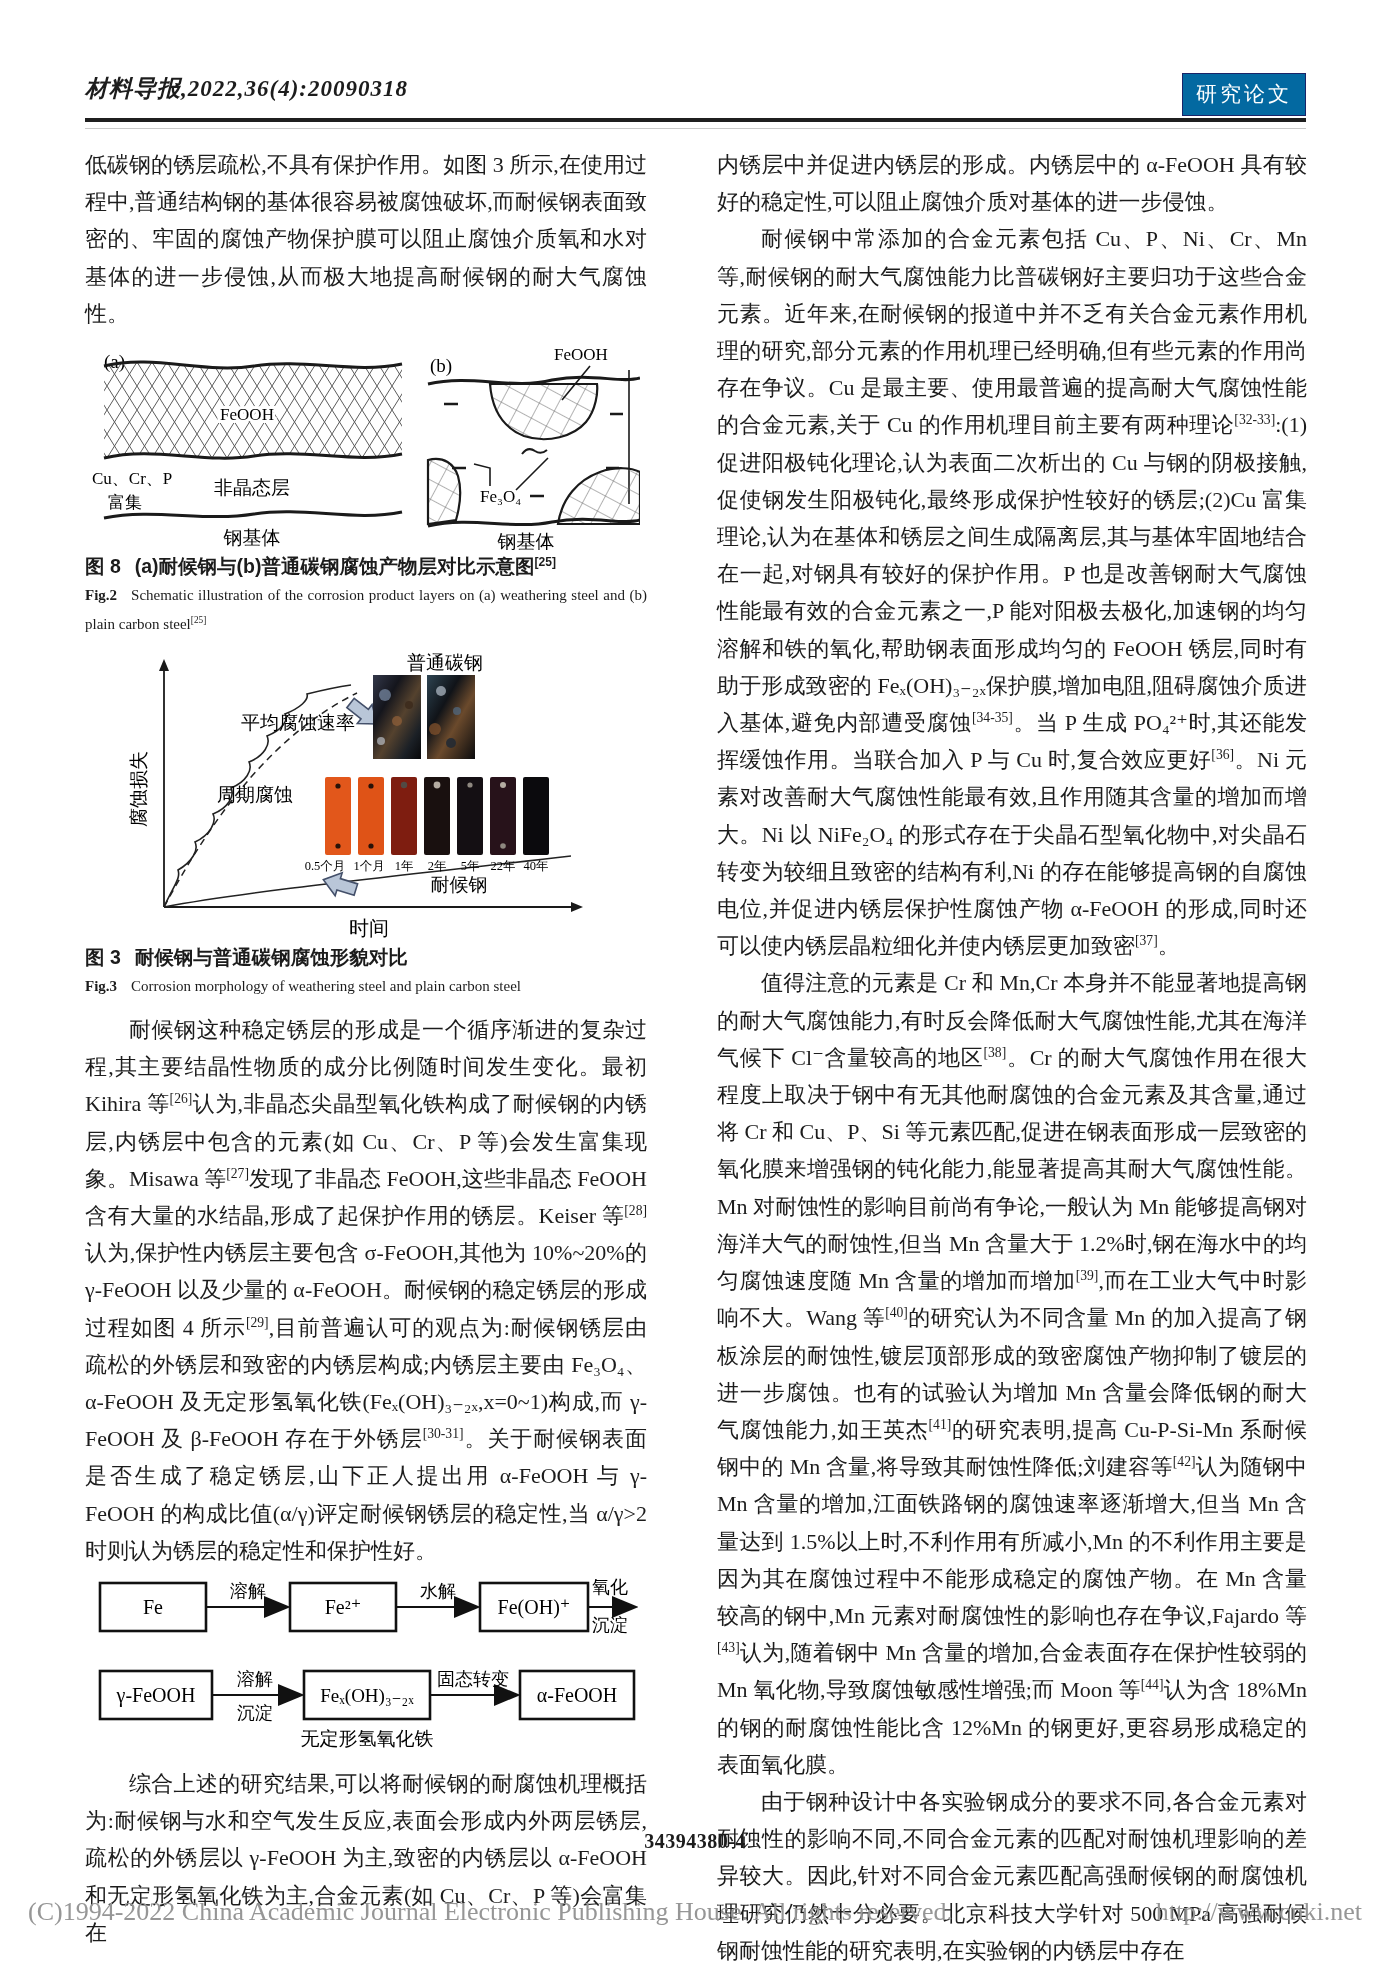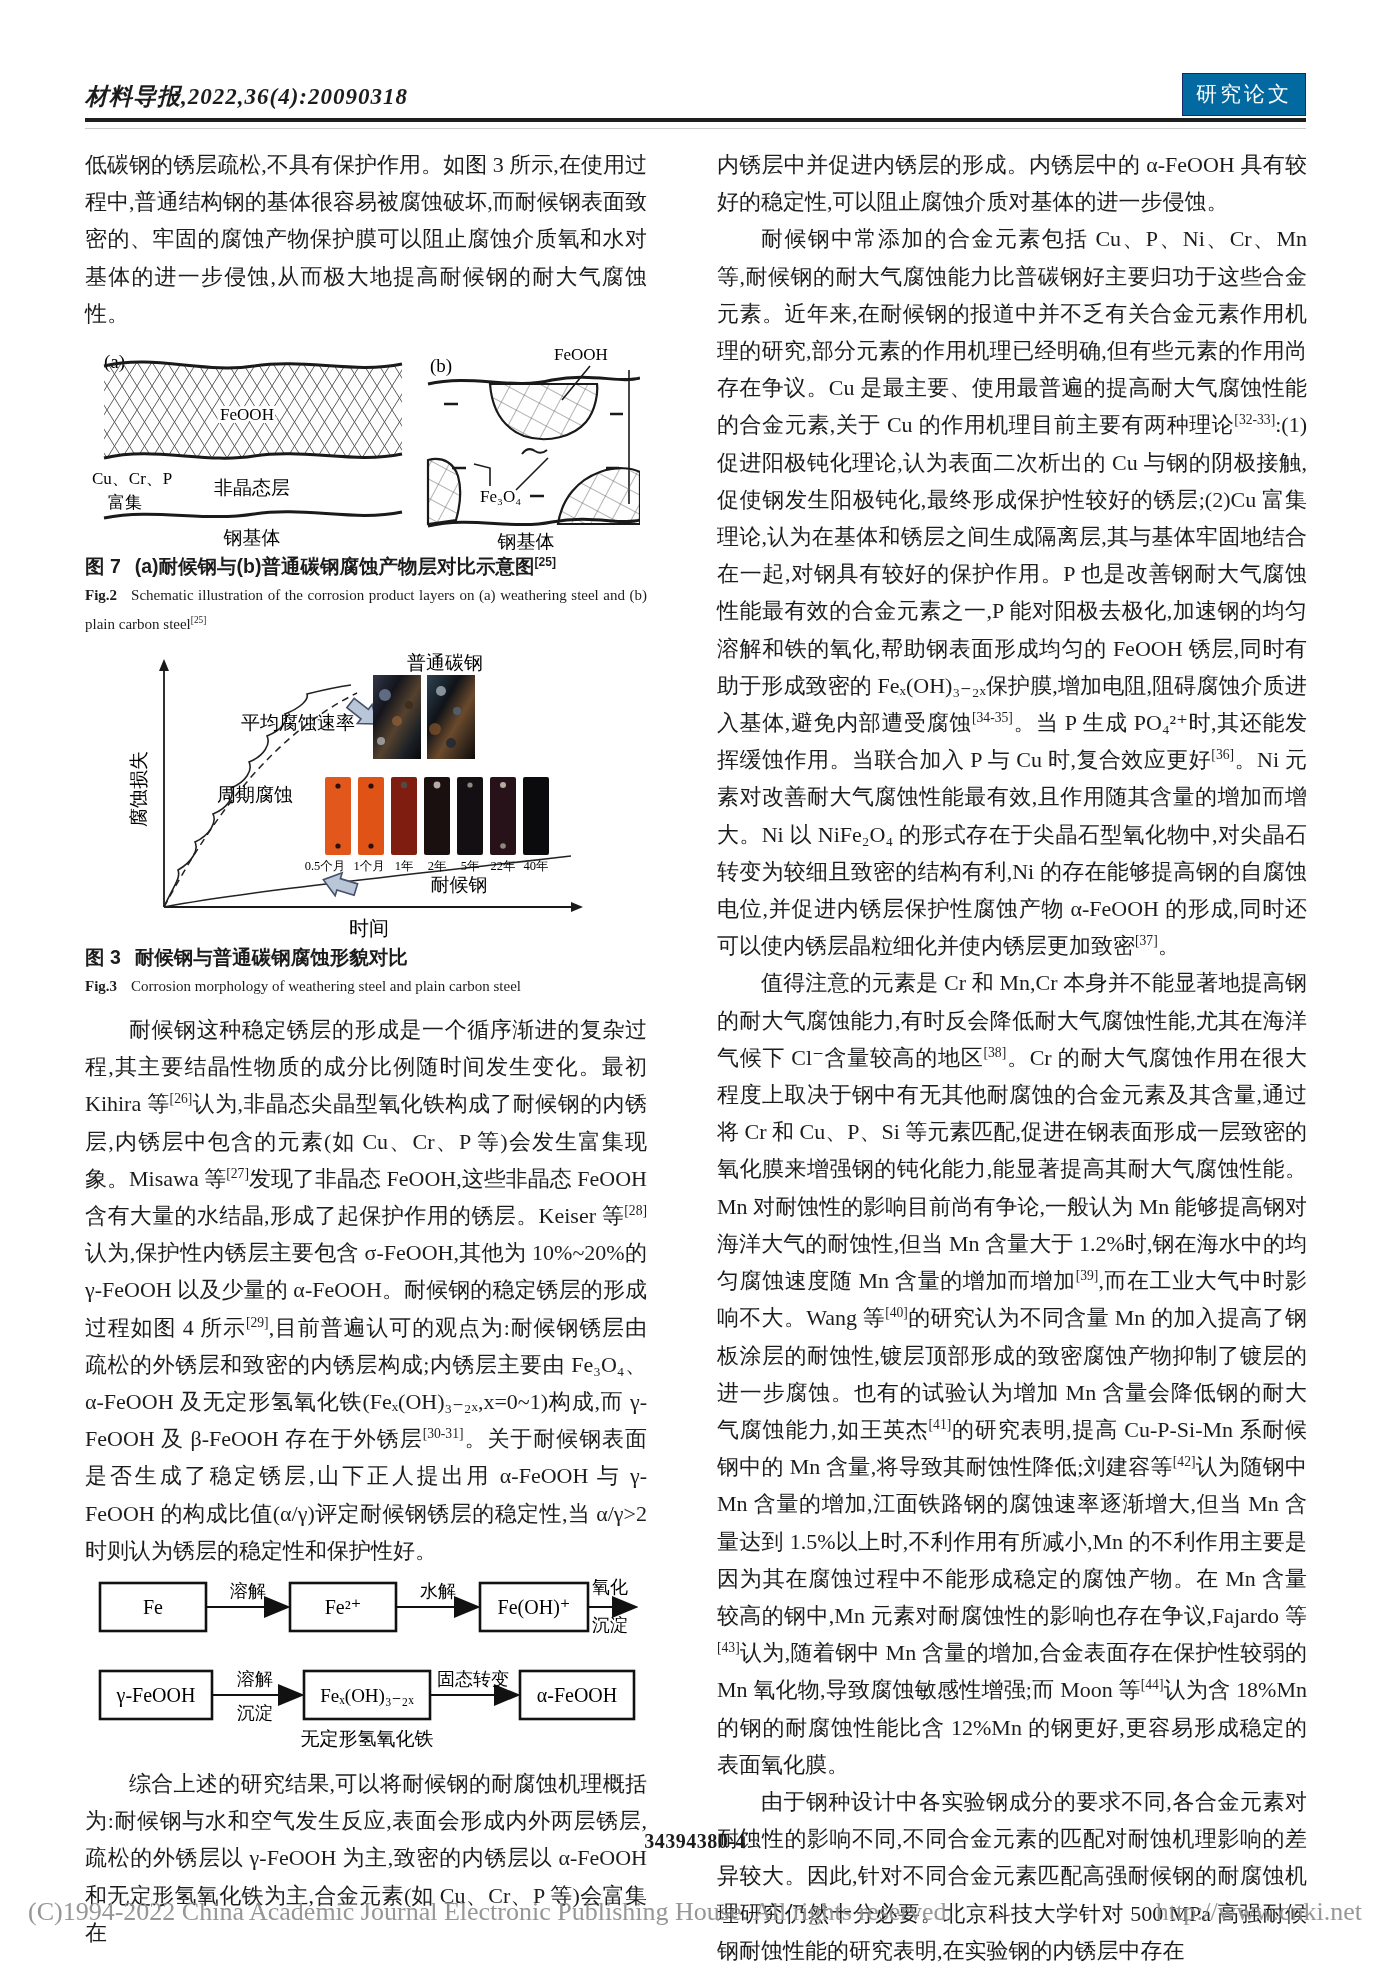--- a/index.html
+++ b/index.html
@@ -2,21 +2,21 @@
 <html><head>
 <meta charset="utf-8">
 <style>
   html,body{margin:0;padding:0;background:#e8e8e8;}
   .page{position:relative;width:1390px;height:1965px;background:#ffffff;margin:0 auto;
         font-family:"Liberation Serif","DejaVu Serif",serif;color:#1c1c1c;overflow:hidden;}
   
   .header{position:absolute;top:60px;left:85px;right:84px;height:58px;
           border-bottom:4px solid #1f1f1f;display:flex;justify-content:space-between;align-items:flex-end;}
   .header::after{content:"";position:absolute;left:0;right:0;bottom:-11px;height:1px;background:#c9c9c9;}
-  .journal-line{font-weight:bold;font-style:italic;font-size:23px;letter-spacing:1px;padding-bottom:6px;margin-top:19px;}
+  .journal-line{font-weight:bold;font-style:italic;font-size:23px;letter-spacing:1px;padding-bottom:14px;margin-top:19px;}
   .badge{background:#0369a1;border:1px solid #1a2468;color:#fff;font-family:"Liberation Sans","DejaVu Sans",sans-serif;
          font-size:21px;padding:6px 13px 7px;letter-spacing:3px;margin-bottom:2px;}
   
   .content{position:absolute;top:146px;left:85px;display:flex;gap:70px;}
   .col{text-align:justify;font-size:22px;line-height:37.2px;}
   .col-left{width:562px;}
   .col-right{width:590px;}
   .col p{margin:0;}
   .indent{text-indent:2em;}
   sup{font-size:0.62em;line-height:0;}
@@ -80,21 +80,21 @@
           <path d="M430,116 q6,-8 13,-3 q6,4 12,-1" fill="none" stroke="#1a1a1a" stroke-width="2"></path>
           <path d="M336,122 C352,118 362,126 366,138 C370,152 368,168 364,182 L336,186 Z" fill="url(#hx2)" stroke="#1a1a1a" stroke-width="2.2"></path>
           <path d="M466,186 C470,160 486,142 508,134 C524,128 540,130 548,134 L548,186 Z" fill="url(#hx2)" stroke="#1a1a1a" stroke-width="2.2"></path>
           <text x="388" y="164" font-size="17">Fe₃O₄</text>
           <path d="M424,152 L456,120 M398,148 L398,130 L382,126" fill="none" stroke="#1a1a1a" stroke-width="1.6"></path>
           <path d="M336,188 C380,178 420,192 460,184 C500,176 530,188 548,182" fill="none" stroke="#1a1a1a" stroke-width="3"></path>
           <text x="434" y="210" font-size="19" text-anchor="middle">钢基体</text>
         </svg>
       </div>
       <div class="caption">
-        <p class="cap-cn"><span class="cap-label">图 7</span><span>(a)耐候钢与(b)普通碳钢腐蚀产物层对比示意图<sup>[25]</sup></span></p>
+        <p class="cap-cn"><span class="cap-label">图 8</span><span>(a)耐候钢与(b)普通碳钢腐蚀产物层对比示意图<sup>[25]</sup></span></p>
         <p class="cap-en"><span class="cap-label">Fig.2</span><span>Schematic illustration of the corrosion product layers on (a) weathering steel and (b) plain carbon steel<sup>[25]</sup></span></p>
       </div>
 
       <div class="fig">
         <svg width="474" height="292" viewBox="0 0 474 292" class="figtext">
           <defs>
             <linearGradient id="ph1" x1="0" y1="0" x2="1" y2="1">
               <stop offset="0" stop-color="#33384a"></stop>
                 <stop offset="0.3" stop-color="#14151c"></stop>
               <stop offset="0.55" stop-color="#55422e"></stop>

